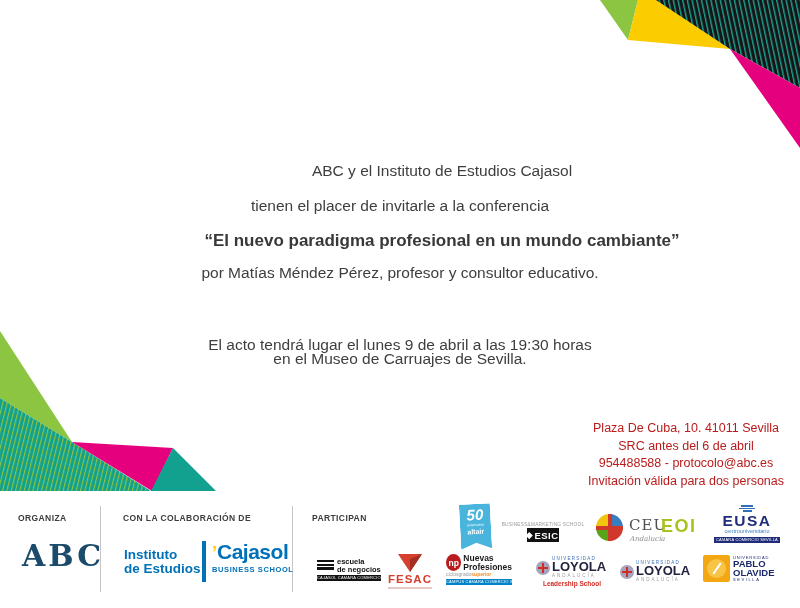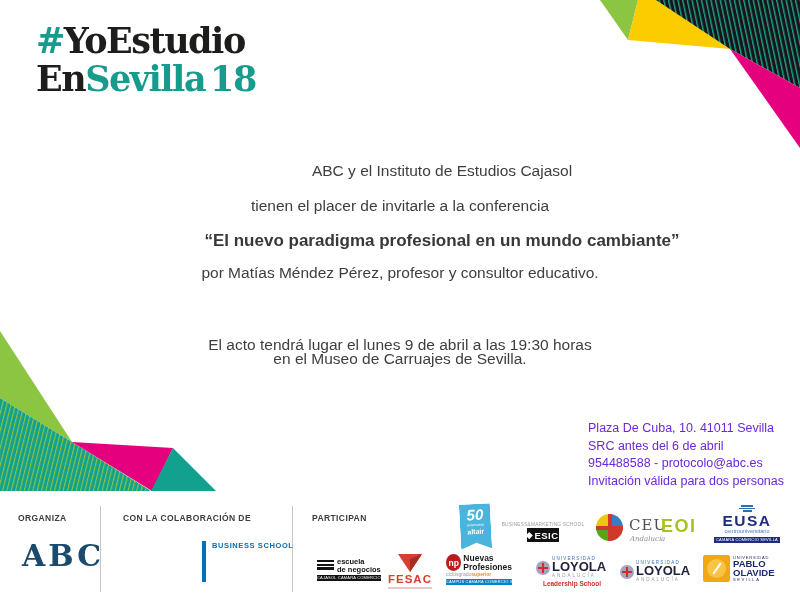--- a/index.html
+++ b/index.html
@@ -12,22 +12,22 @@
   .brand{position:absolute;left:36px;top:22px;font-family:"DejaVu Serif",serif;
          font-weight:bold;font-size:35px;line-height:38px;letter-spacing:-1.5px;color:#1d1d1b;}
   .teal{color:#169b8c;}
   .brand .year{margin-left:5px;}
 
   
   .inv{position:absolute;left:0;width:800px;text-align:center;font-size:15.5px;color:#3e3e3e;}
   .inv.b{font-weight:bold;font-size:17px;color:#383838;padding-left:42px;}
 
   
-  .contact{position:absolute;right:16px;top:420px;text-align:left;font-size:12.5px;
-           line-height:17.5px;color:#6d28d9;}
+  .contact{position:absolute;right:16px;top:420px;text-align:center;font-size:12.5px;
+           line-height:17.5px;color:#b91c1c;}
 
   
   .flabel{position:absolute;font-size:8.5px;font-weight:bold;letter-spacing:.4px;color:#3c3c3c;}
   .vdiv{position:absolute;top:506px;width:1px;height:86px;background:#c6c6c6;}
   .abc{position:absolute;left:22px;top:538px;font-family:"DejaVu Serif",serif;font-weight:bold;
        font-size:30px;letter-spacing:3px;color:#1b4a6b;}
   .inst{position:absolute;left:124px;top:548px;font-size:13.5px;font-weight:bold;
         color:#0071b9;line-height:14px;}
   .instbar{position:absolute;left:202px;top:541px;width:4px;height:41px;background:#0071b9;}
   .cajasol{position:absolute;left:212px;top:541px;color:#0071b9;line-height:22px;}
@@ -142,24 +142,20 @@
         <rect width="4.2" height="10" fill="#13a18f"></rect>
         <rect width="1.1" height="10" fill="#8cc542"></rect>
       </pattern>
     </defs>
     <polygon points="0,6 72,117 0,73" fill="#8cc542"></polygon>
     <polygon points="0,73 72,117 151,166 0,166" fill="url(#pTeal)"></polygon>
     <polygon points="72,117 173,123 152,166" fill="#e5007d"></polygon>
     <polygon points="173,123 216,166 151,166" fill="#13a18f"></polygon>
   </svg>
 
-  <div class="brand">
-    <div><span class="teal">#</span><span>YoEstudio</span></div>
-    <div><span>En</span><span class="teal">Sevilla</span><span class="teal year">18</span></div>
-  </div>
 
   <div class="inv" style="top:162px;padding-left:42px;">ABC y el Instituto de Estudios Cajasol</div>
   <div class="inv" style="top:197px;">tienen el placer de invitarle a la conferencia</div>
   <div class="inv b" style="top:231px;">“El nuevo paradigma profesional en un mundo cambiante”</div>
   <div class="inv" style="top:264px;">por Matías Méndez Pérez, profesor y consultor educativo.</div>
   <div class="inv" style="top:336px;">El acto tendrá lugar el lunes 9 de abril a las 19:30 horas</div>
   <div class="inv" style="top:350px;">en el Museo de Carruajes de Sevilla.</div>
 
   <div class="contact">
     <div>Plaza De Cuba, 10. 41011 Sevilla</div>
@@ -169,22 +165,27 @@
   </div>
 
   <div class="flabel" style="left:18px;top:513px;">ORGANIZA</div>
   <div class="vdiv" style="left:100px;"></div>
   <div class="flabel" style="left:123px;top:513px;">CON LA COLABORACIÓN DE</div>
   <div class="vdiv" style="left:292px;"></div>
   <div class="flabel" style="left:312px;top:513px;">PARTICIPAN</div>
 
   <div class="abc">ABC</div>
 
+  <div class="inst">
+    <div>Instituto</div>
+    <div>de Estudios</div>
+  </div>
   <div class="instbar"></div>
   <div class="cajasol">
+    <div><span class="accent">’</span><span class="name">Cajasol</span></div>
     <div class="sub">BUSINESS SCHOOL</div>
   </div>
 
   <div class="escuela">
     <div class="row">
       <div class="bars">
           <div></div>
           <div></div>
           <div></div>
         </div>

